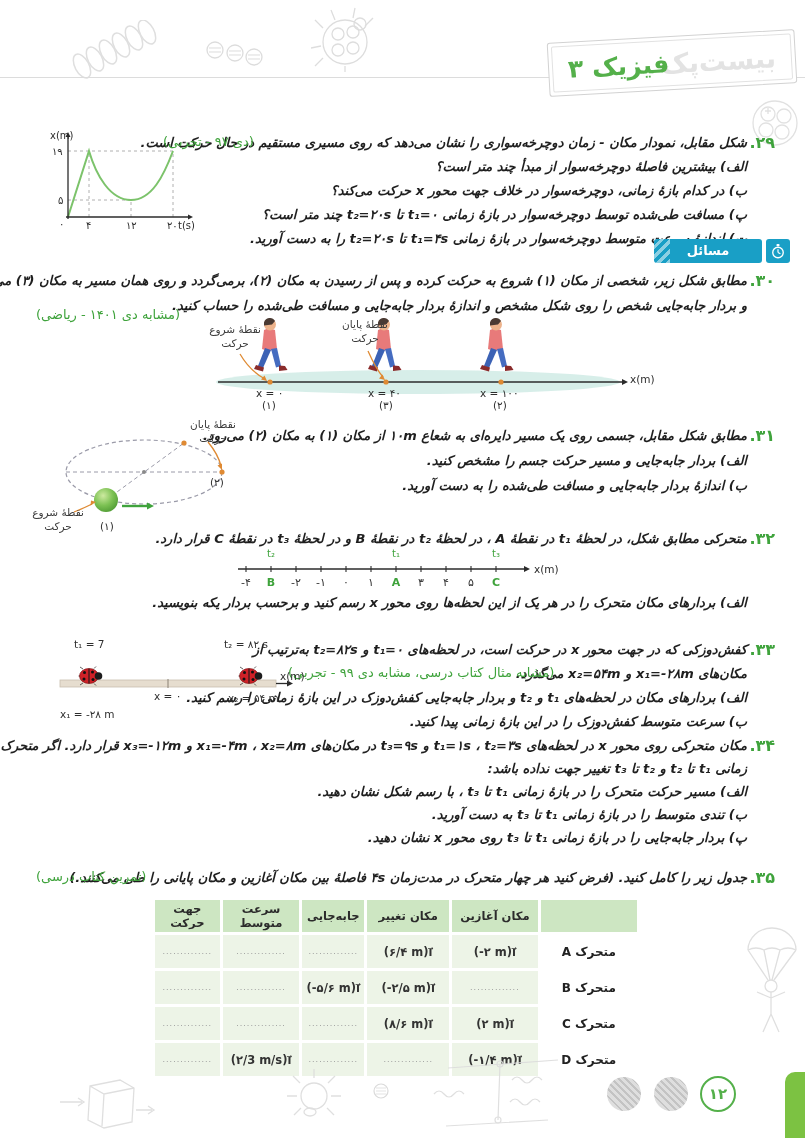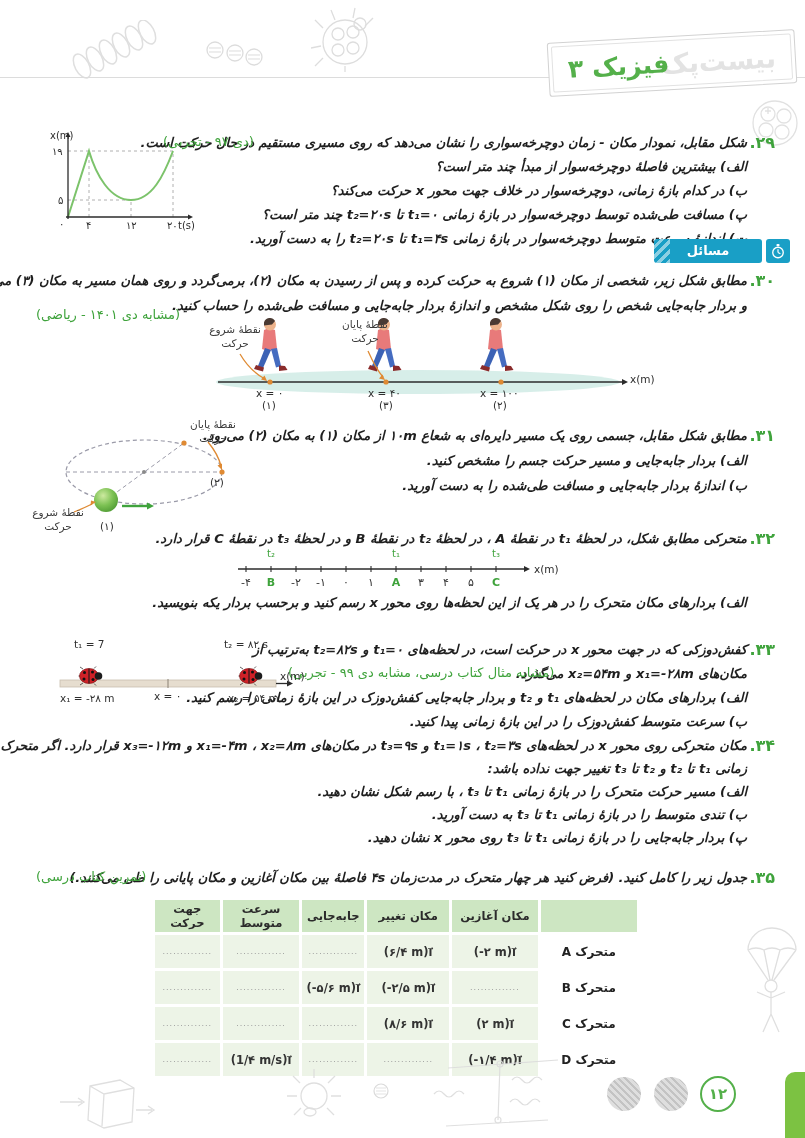--- a/index.html
+++ b/index.html
@@ -332,21 +332,21 @@
       </defs>
       <rect x="8" y="44" width="216" height="7" fill="#e6ddcf" stroke="#c9bfae" stroke-width="0.8"></rect>
       <line x1="116" y1="43" x2="116" y2="52" stroke="#8a8174" stroke-width="1"></line>
       <line x1="224" y1="47.5" x2="236" y2="47.5" stroke="#2b2b2b" stroke-width="1.3"></line>
       <path d="M241 47.5 l-6 -3 v6 z" fill="#2b2b2b"></path>
       <use href="#ladybug" x="26" y="30" width="26" height="20"></use>
       <use href="#ladybug" x="186" y="30" width="26" height="20"></use>
     </svg>
     <div class="fig-math" style="left:22px; top:2px;">t₁ = 7</div>
     <div class="fig-math" style="left:172px; top:2px;">t₂ = ۸۲ s</div>
-    <div class="fig-math" style="left:8px; top:56px;text-align:center;">x₁ = -۲۸ m</div>
+    <div class="fig-math" style="left:8px; top:72px;text-align:center;">x₁ = -۲۸ m</div>
     <div class="fig-math" style="left:102px; top:54px;">x = ۰</div>
     <div class="fig-math" style="left:176px; top:56px;">x₂ = ۵۴ m</div>
     <div class="fig-math" style="left:228px; top:34px;">x(m)</div>
   </div>
 
   <div class="prob lh23" style="top:734px; width:748px;">
     <span class="num">۳۴.</span>
     <div class="line">مکان متحرکی روی محور x در لحظه‌های t₁=۱s ، t₂=۳s و t₃=۹s در مکان‌های x₁=-۴m ، x₂=۸m و x₃=-۱۲m قرار دارد. اگر متحرک در بازهٔ</div>
     <div class="line">زمانی t₁ تا t₂ و t₂ تا t₃ تغییر جهت نداده باشد:</div>
     <div class="line">الف) مسیر حرکت متحرک را در بازهٔ زمانی t₁ تا t₃ ، با رسم شکل نشان دهید.</div>
@@ -402,21 +402,21 @@
         <td class="val">(۸/۶ m)i⃗</td>
         <td class="dots">..............</td>
         <td class="dots">..............</td>
         <td class="dots">..............</td>
       </tr>
       <tr>
         <td class="rowlabel">متحرک D</td>
         <td class="val">(-۱/۴ m)i⃗</td>
         <td class="dots">..............</td>
         <td class="dots">..............</td>
-        <td class="val">(1/۴ m/s)i⃗</td>
+        <td class="val">(۲/3 m/s)i⃗</td>
         <td class="dots">..............</td>
       </tr>
     </tbody>
   </table>
 
   <div class="doodle" style="left:740px; top:912px;">
     <svg width="62" height="130" viewBox="0 0 62 130">
       <g fill="none" stroke="#dcdcdc" stroke-width="1.3">
         <path d="M8 38 A24 22 0 0 1 56 38"></path>
         <path d="M8 38 Q16 34 24 38 Q32 34 40 38 Q48 34 56 38"></path>

